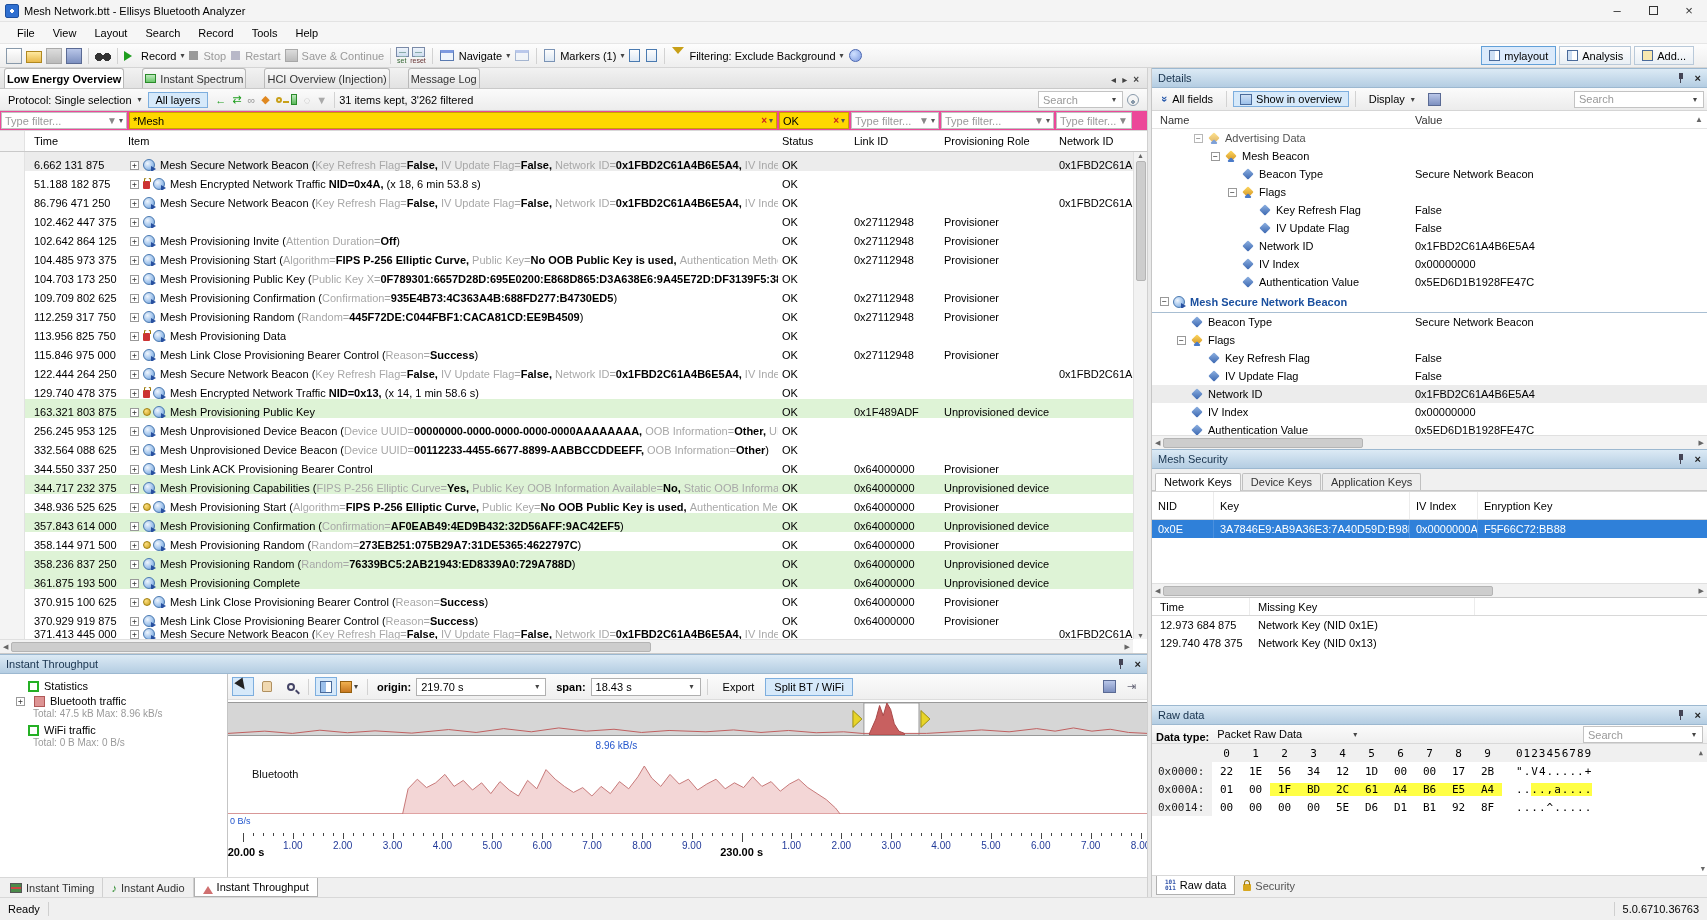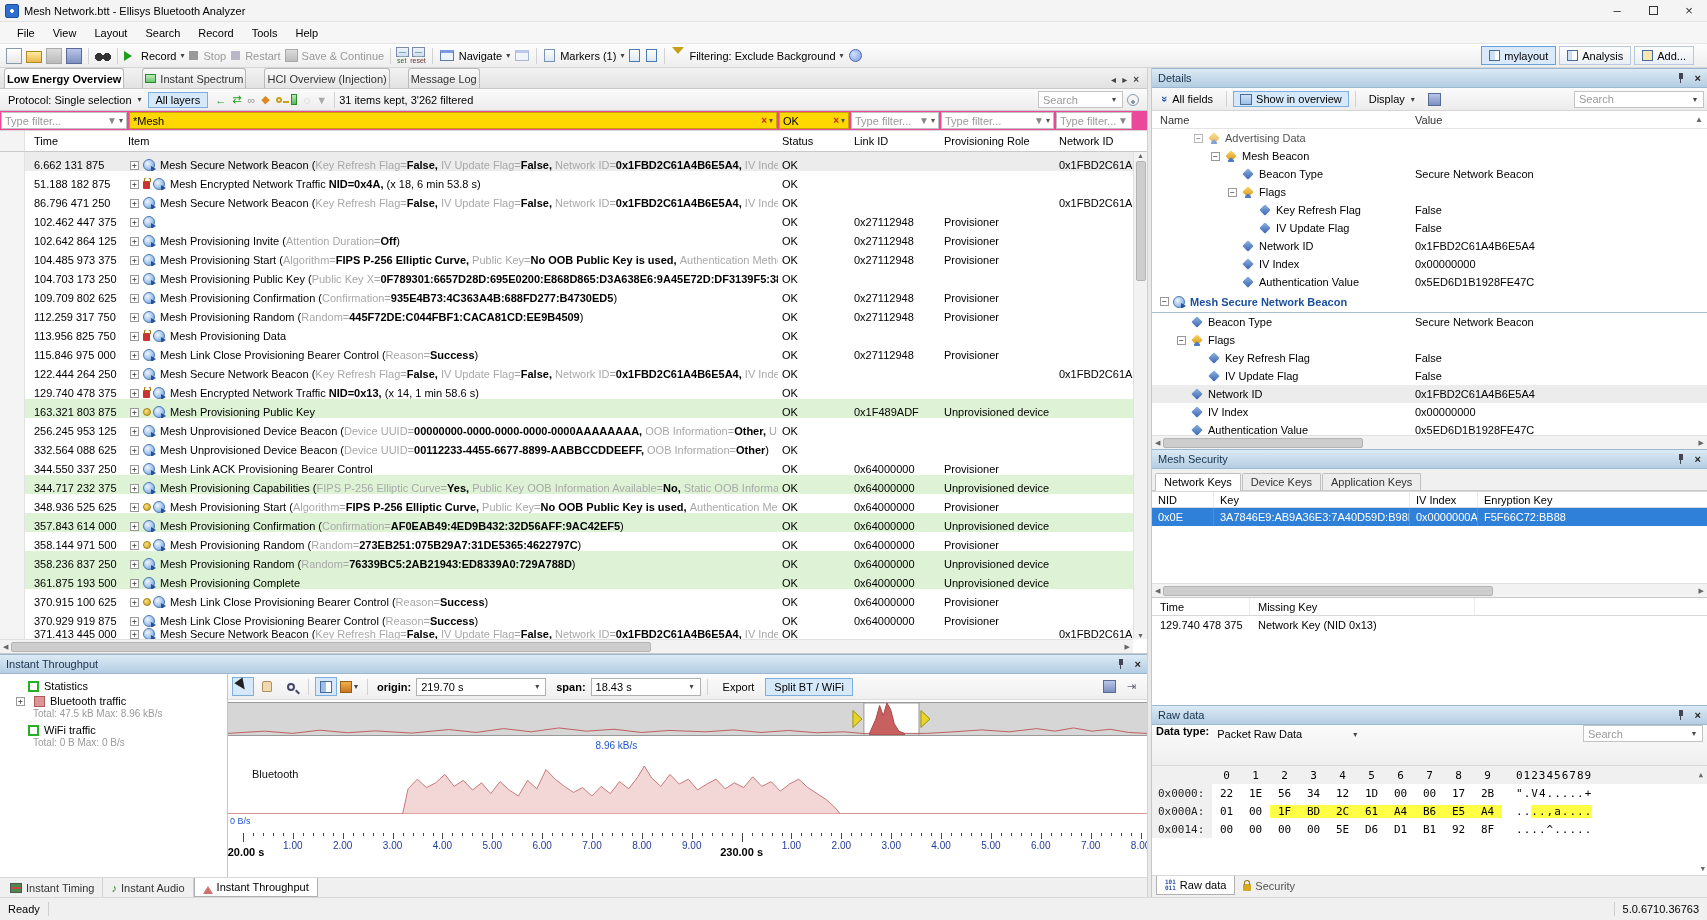--- a/index.html
+++ b/index.html
@@ -158,29 +158,29 @@
 .tname{width:263px;display:flex;align-items:center;white-space:nowrap;overflow:hidden}
 .tval{flex:1;white-space:nowrap;overflow:hidden}
 .i-field{width:8px;height:8px;background:linear-gradient(135deg,#8fb2e2,#3a66b0);transform:rotate(45deg);border-radius:1px;margin:0 7px 0 3px;flex:none}
 .i-group{width:8px;height:8px;background:linear-gradient(135deg,#ffd860,#cf8f1f);transform:rotate(45deg);border-radius:1px;margin:0 7px 0 3px;flex:none;position:relative}
 .i-group::after{content:"";position:absolute;left:5px;top:5px;width:5px;height:5px;background:#4a7ac8;border-radius:1px}
 .mtabs{height:22px;display:flex;align-items:flex-end;background:#f0f0f0;padding-left:3px;border-bottom:1px solid #c9c9c9}
 .mtab{padding:2px 8px;border:1px solid #c0c0c0;border-bottom:none;background:#ededed;margin-right:1px;color:#333;border-radius:2px 2px 0 0}
 .mtab.active{background:#fff;color:#000;position:relative;top:1px;padding-bottom:3px}
 .addrow{height:22px;display:flex;align-items:center;gap:14px;background:#fff;padding-left:10px;border-bottom:1px solid #e0e0e0}
 .ktable{background:#fff;position:relative}
-.krhdr{height:16px;display:flex;border-bottom:1px solid #d8d8d8;color:#000}
+.krhdr{height:28px;display:flex;border-bottom:1px solid #d8d8d8;color:#000}
 .kc{flex:none;padding-left:6px;white-space:nowrap;overflow:hidden;border-right:1px solid #ececec;height:100%;display:flex;align-items:center}
 .kc.nid{width:62px}.kc.key{width:196px}.kc.iv{width:68px}.kc.enc{flex:1;border-right:none}
 .krow{height:18px;display:flex;align-items:center;background:#2f80d9;color:#fff}
 .mktable{background:#fff;border-top:1px solid #c9c9c9}
 .mkc{flex:none;padding-left:8px;white-space:nowrap;border-right:1px solid #ececec;height:100%;display:flex;align-items:center}
 .mkc.t{width:98px}.mkc.k{width:225px}.mkc.sp{flex:1;border-right:none}
 .mkrow{height:18px;display:flex;align-items:center}
-.dtrow{height:41px;display:flex;align-items:flex-start;background:linear-gradient(#fbfbfb,#efefef);border-bottom:1px solid #d8d8d8;padding:0 4px;gap:4px}
+.dtrow{height:19px;display:flex;align-items:flex-end;background:linear-gradient(#fbfbfb,#efefef);border-bottom:1px solid #d8d8d8;padding:0 4px;gap:4px}
 .ddflat{display:flex;align-items:center;justify-content:space-between;width:150px;padding:0 4px;height:18px}
 .hex{font-family:"DejaVu Sans Mono",monospace;font-size:11px;background:#fff;flex:1;position:relative;overflow:hidden}
 .hexrow{display:flex;height:18px;align-items:center}
 .hoff{width:60px;background:#f0f0f0;color:#222;padding-left:6px;height:100%;display:flex;align-items:center}
 .hbyte{width:29px;text-align:center}
 .hascii{margin-left:14px;letter-spacing:1px;white-space:pre}
 .hlh{background:#ffff45}
 .hexhdr{background:#f0f0f0}
 .rtabs{height:22px;background:#f0f0f0;display:flex;align-items:flex-start;padding-left:4px;border-top:1px solid #d8d8d8}
 
@@ -1160,20 +1160,25 @@
     </div>
 
     <div class="mktable" style="height:108px">
       <div class="mkrow" style="border-bottom:1px solid #d8d8d8">
         <span class="mkc t">Time</span>
         <span class="mkc k">Missing Key</span>
         <span class="mkc sp"></span>
       </div>
       <div id="mkrows">
           <div class="mkrow">
+            <span class="mkc t" style="border-right: none;">12.973 684 875</span>
+            <span class="mkc k" style="border-right: none;">Network Key (NID 0x1E)</span>
+            <span class="mkc sp"></span>
+          </div>
+          <div class="mkrow">
             <span class="mkc t" style="border-right: none;">129.740 478 375</span>
             <span class="mkc k" style="border-right: none;">Network Key (NID 0x13)</span>
             <span class="mkc sp"></span>
           </div>
         </div>
     </div>
 
     <div class="ptitle">
       <span>Raw data</span>
       <span class="pin"></span>

